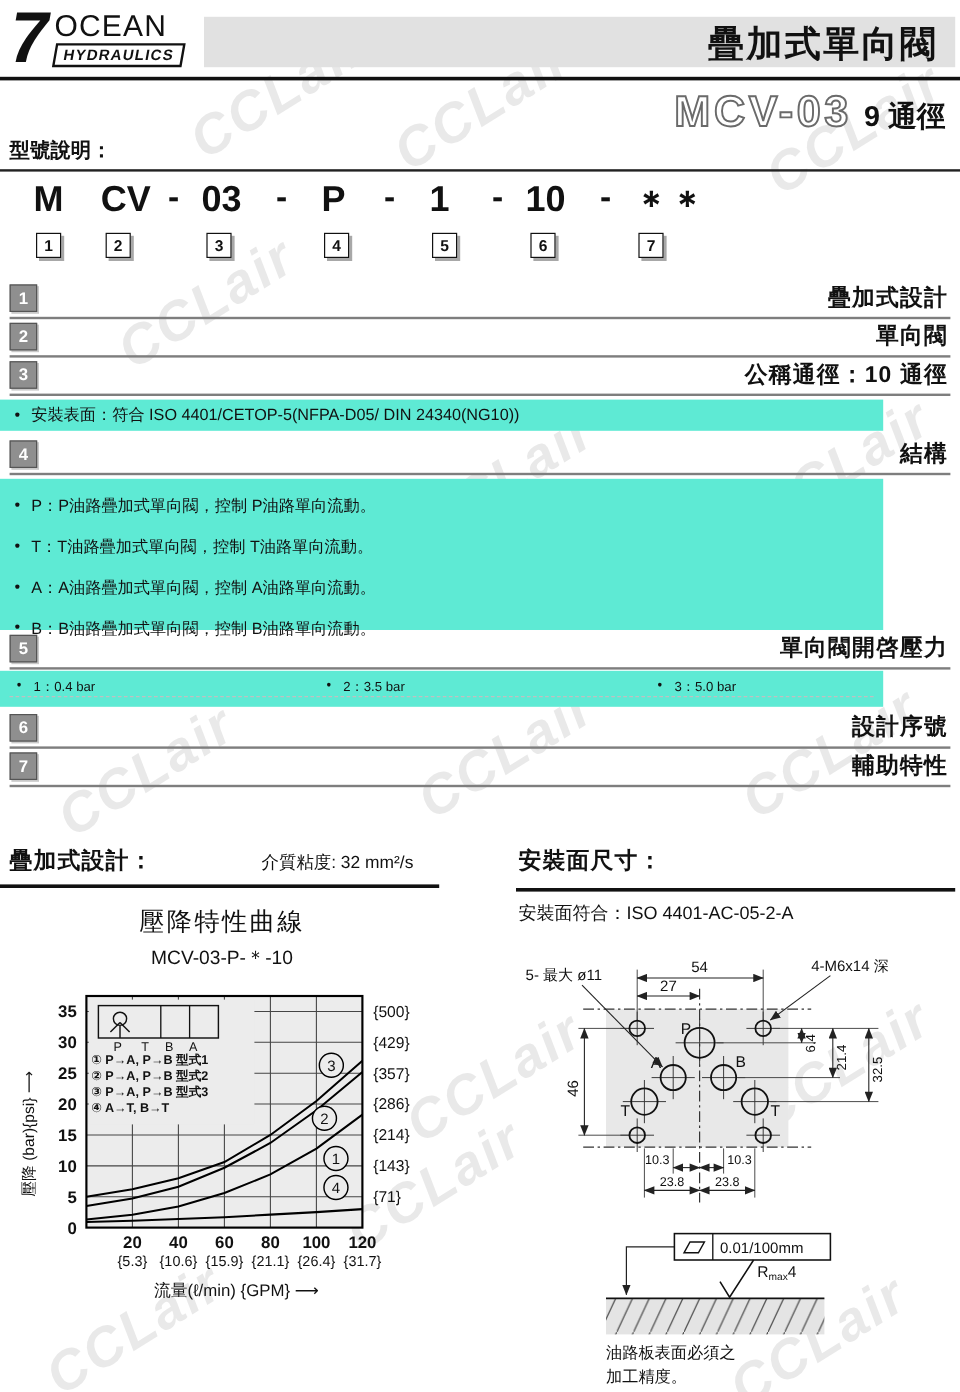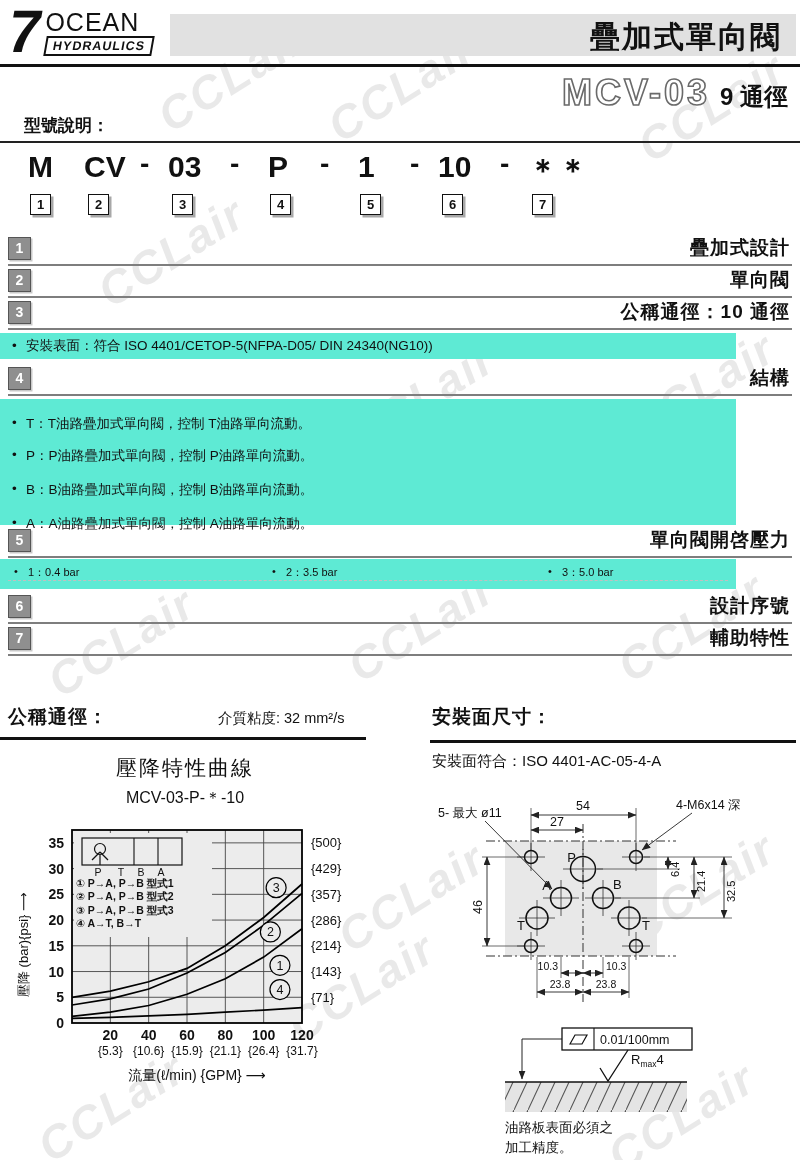--- a/index.html
+++ b/index.html
@@ -16,21 +16,21 @@
   .logo-ocean{font-size:25px;font-weight:normal;letter-spacing:1px;line-height:24px;}
   .logo-hyd{display:inline-block;border:2px solid #111;font-size:12.5px;font-weight:bold;
             padding:1px 6px;margin-top:2px;transform:skewX(-10deg);letter-spacing:1px;}
   .titlebar{left:170px;top:14px;width:626px;height:42px;background:#e1e1e1;}
   .titlebar span{position:absolute;right:14px;top:3px;font-size:30px;font-weight:bold;letter-spacing:2px;margin-left:16px;}
   .toprule{left:0;top:64px;width:800px;height:3px;background:#111;}
   .modelrow{right:12px;top:72px;display:flex;align-items:baseline;gap:10px;}
   .model-outline{font-size:36px;font-weight:bold;letter-spacing:3px;color:#fff;
                  -webkit-text-stroke:1.6px #6a6a6a;text-stroke:1.6px #6a6a6a;}
   .model-size{font-size:24px;font-weight:bold;}
-  .h-model{left:24px;top:114px;font-size:17px;font-weight:bold;}
+  .h-model{left:8px;top:114px;font-size:17px;font-weight:bold;}
   .rule2{left:0;top:141px;width:800px;height:2px;background:#222;}
   
   .code-unit{position:absolute;top:150px;font-size:30px;font-weight:bold;}
   .code-dash{position:absolute;top:148px;font-size:28px;font-weight:bold;}
   .code-box{position:absolute;top:194px;width:19px;height:19px;background:#fff;border:1.5px solid #111;
             box-shadow:2.5px 2.5px 0 #a8a8a8;font-size:13px;font-weight:bold;text-align:center;line-height:19px;}
   
   .sec-row{position:absolute;left:8px;width:784px;height:30px;border-bottom:2px solid #7e7e7e;}
   .sec-num{position:absolute;left:0;top:3px;width:21px;height:21px;background:#8f8f8f;border:1px solid #555;
            color:#fff;font-size:14px;font-weight:bold;text-align:center;line-height:21px;
@@ -122,45 +122,45 @@
   <span class="sec-title">公稱通徑：10 通徑</span>
 </div>
 <div class="note" style="top:333px;height:26px">
   <div class="note-line" style="line-height:26px">安裝表面：符合 ISO 4401/CETOP-5(NFPA-D05/ DIN 24340(NG10))</div>
 </div>
 <div class="sec-row" style="top:364px">
   <span class="sec-num">4</span>
   <span class="sec-title">結構</span>
 </div>
 <div class="note" style="top:399px;height:126px">
+  <div class="note-line" style="padding-top:14px">P：P油路疊加式單向閥，控制 P油路單向流動。</div>
   <div class="note-line" style="padding-top:16px">T：T油路疊加式單向閥，控制 T油路單向流動。</div>
-  <div class="note-line" style="padding-top:14px">P：P油路疊加式單向閥，控制 P油路單向流動。</div>
+  <div class="note-line" style="padding-top:16px">A：A油路疊加式單向閥，控制 A油路單向流動。</div>
   <div class="note-line" style="padding-top:16px">B：B油路疊加式單向閥，控制 B油路單向流動。</div>
-  <div class="note-line" style="padding-top:16px">A：A油路疊加式單向閥，控制 A油路單向流動。</div>
 </div>
 <div class="sec-row" style="top:526px">
   <span class="sec-num">5</span>
   <span class="sec-title">單向閥開啓壓力</span>
 </div>
 <div class="note" style="top:559px;height:30px">
   <div class="dashline"></div>
   <span class="opt" style="left:14px;top:6px">1：0.4 bar</span>
   <span class="opt" style="left:272px;top:6px">2：3.5 bar</span>
   <span class="opt" style="left:548px;top:6px">3：5.0 bar</span>
 </div>
 <div class="sec-row" style="top:592px">
   <span class="sec-num">6</span>
   <span class="sec-title">設計序號</span>
 </div>
 <div class="sec-row" style="top:624px">
   <span class="sec-num">7</span>
   <span class="sec-title">輔助特性</span>
 </div>
 
-<div class="abs h2" style="left:8px;top:704px">公稱通徑：</div>
+<div class="abs h2" style="left:8px;top:704px">疊加式設計：</div>
 <div class="abs" style="left:218px;top:709px;font-size:14.5px">介質粘度: 32 mm²/s</div>
 <div class="underline" style="left:0;top:737px;width:366px"></div>
 <div class="abs chart-title">壓降特性曲線</div>
 <div class="abs chart-sub">MCV-03-P-＊-10</div>
 
 <svg class="abs" style="left:12px;top:818px" width="400" height="300" viewBox="0 0 400 300">
   <g id="chart-gen">
       <rect x="60" y="12" width="230" height="193" fill="#ececec"></rect>
       <line x1="98.33333333333333" y1="12" x2="98.33333333333333" y2="205" stroke="#454545" stroke-width="0.9"></line>
       <line x1="136.66666666666666" y1="12" x2="136.66666666666666" y2="205" stroke="#454545" stroke-width="0.9"></line>
@@ -234,21 +234,21 @@
   <g id="legend-text">
       <text x="64" y="69" font-size="10.5" font-weight="bold">① P→A, P→B 型式1</text>
       <text x="64" y="82.3" font-size="10.5" font-weight="bold">② P→A, P→B 型式2</text>
       <text x="64" y="95.6" font-size="10.5" font-weight="bold">③ P→A, P→B 型式3</text>
       <text x="64" y="108.9" font-size="10.5" font-weight="bold">④ A→T, B→T</text>
     </g>
 </svg>
 
 <div class="abs h2" style="left:432px;top:704px">安裝面尺寸：</div>
 <div class="underline" style="left:430px;top:740px;width:366px"></div>
-<div class="abs" style="left:432px;top:752px;font-size:15px">安裝面符合：ISO 4401-AC-05-4-A</div>
+<div class="abs" style="left:432px;top:752px;font-size:15px">安裝面符合：ISO 4401-AC-05-2-A</div>
 
 <svg class="abs" style="left:430px;top:780px" width="370" height="380" viewBox="0 0 370 380">
   <defs>
     <marker id="ma" viewBox="0 0 10 8" refX="9.5" refY="4" markerWidth="9" markerHeight="7" orient="auto-start-reverse" markerUnits="userSpaceOnUse">
       <path d="M0,0 L10,4 L0,8 z" fill="#222"></path>
     </marker>
     <pattern id="hat" width="14" height="30" patternUnits="userSpaceOnUse">
       <rect width="14" height="30" fill="#e4e4e4"></rect>
       <line x1="0" y1="30" x2="14" y2="0" stroke="#555" stroke-width="1.1"></line>
     </pattern>

